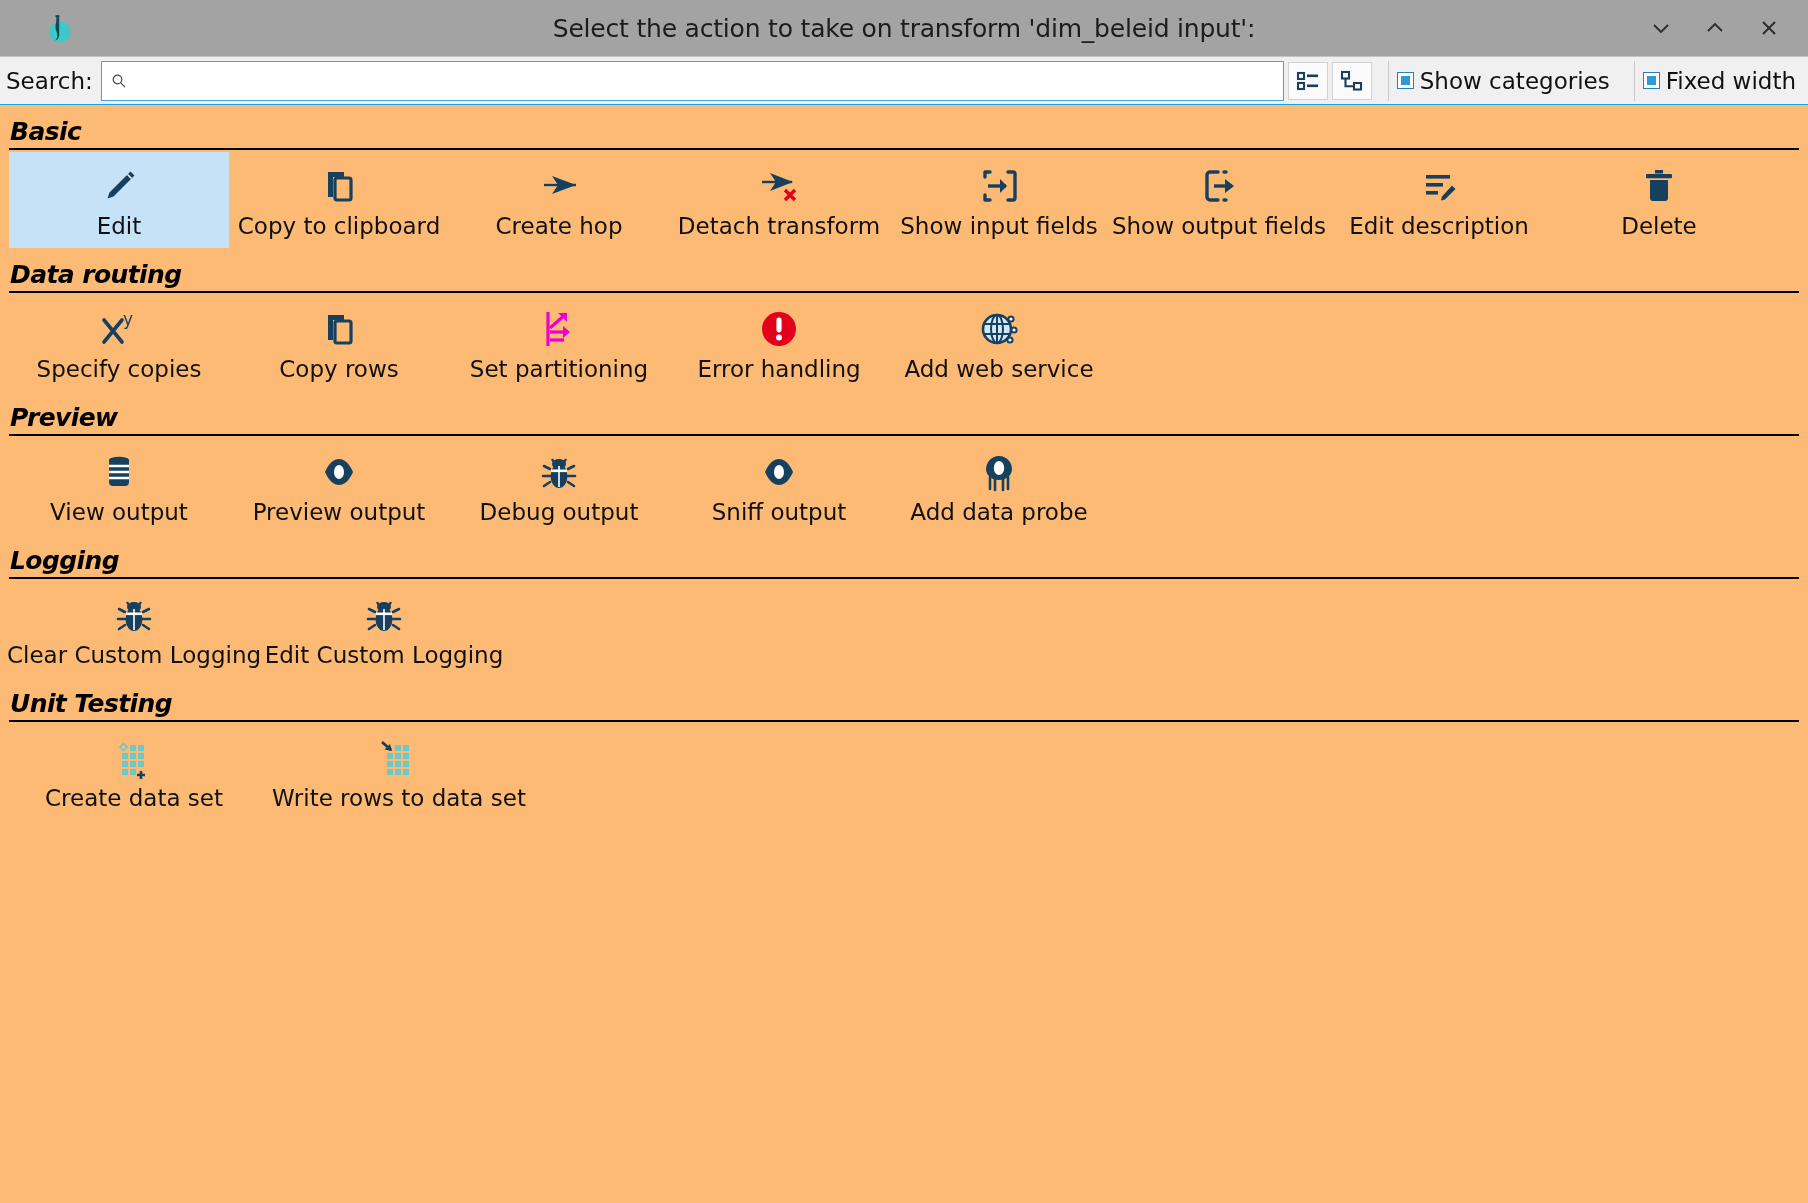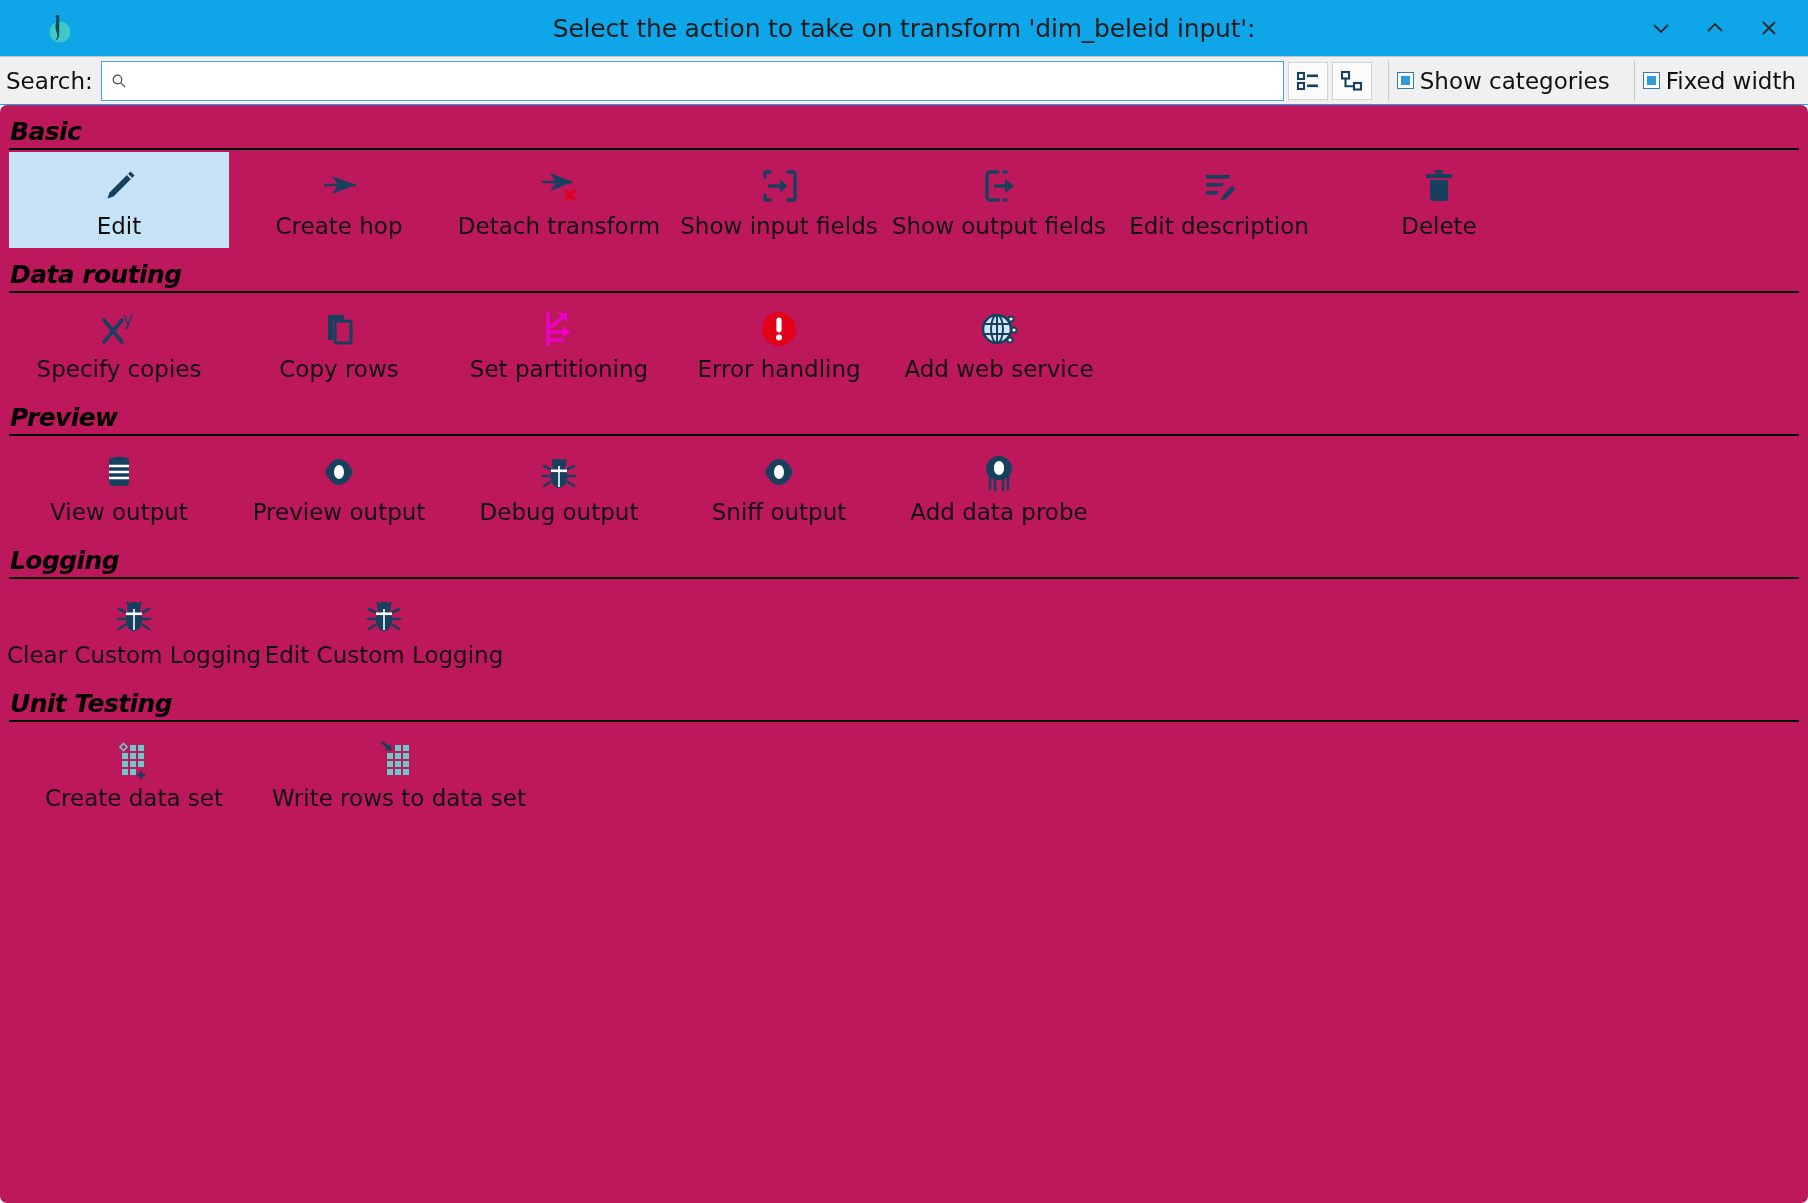--- a/index.html
+++ b/index.html
@@ -15,21 +15,21 @@
     width: 1808px; height: 1203px;
     background: #ffffff;
     display: flex;
     flex-direction: column;
   }
 
   
   .titlebar {
     height: 57px;
     min-height: 57px;
-    background: #0ea5e9;
+    background: #a3a3a3;
     border-bottom: 1px solid #c3c3c3;
     display: flex;
     align-items: center;
     position: relative;
     padding-left: 32px;
   }
   .title-logo {
     width: 54px;
     height: 57px;
     display: flex;
@@ -144,22 +144,21 @@
     font-family: "DejaVu Sans", sans-serif;
     color: #111;
     white-space: nowrap;
   }
 
   
   .content {
     flex: 1 1 auto;
     overflow: hidden;
     padding: 0 9px;
-    background: #be185d;
-    border-radius: 7px;
+    background: #fdba74;
   }
   .section { margin: 0; }
   .section-header {
     font-size: 25px;
     font-style: italic;
     font-weight: bold;
     color: #000;
     font-family: "DejaVu Sans", sans-serif;
     padding: 12px 0 2px 1px;
     letter-spacing: -0.6px;
@@ -286,20 +285,29 @@
         <div class="item selected">
           <span class="item-icon">
             <svg width="46" height="46" viewBox="0 0 46 46">
               <path d="M34.5 8.5 L38.5 12.5 L17.5 33.5 L11.5 35.5 L13.5 29.5 Z" fill="#17405e"></path>
               <path d="M31.5 11.5 L35.5 15.5" stroke="#ffffff" stroke-width="1.6"></path>
             </svg>
           </span>
           <span class="item-label">Edit</span>
         </div>
 
+        <div class="item">
+          <span class="item-icon">
+            <svg width="46" height="46" viewBox="0 0 46 46">
+              <path d="M12 9 h16 v5 h-11 v20 h-5 z" fill="#17405e"></path>
+              <rect x="19" y="15" width="16" height="22" rx="2" fill="none" stroke="#17405e" stroke-width="3.2"></rect>
+            </svg>
+          </span>
+          <span class="item-label">Copy to clipboard</span>
+        </div>
 
         <div class="item">
           <span class="item-icon">
             <svg width="46" height="46" viewBox="0 0 46 46">
               <path d="M8 22 L40 22" stroke="#17405e" stroke-width="2.4"></path>
               <path d="M16 13 L40 22 L16 31 L22 22 Z" fill="#17405e"></path>
             </svg>
           </span>
           <span class="item-label">Create hop</span>
         </div>

